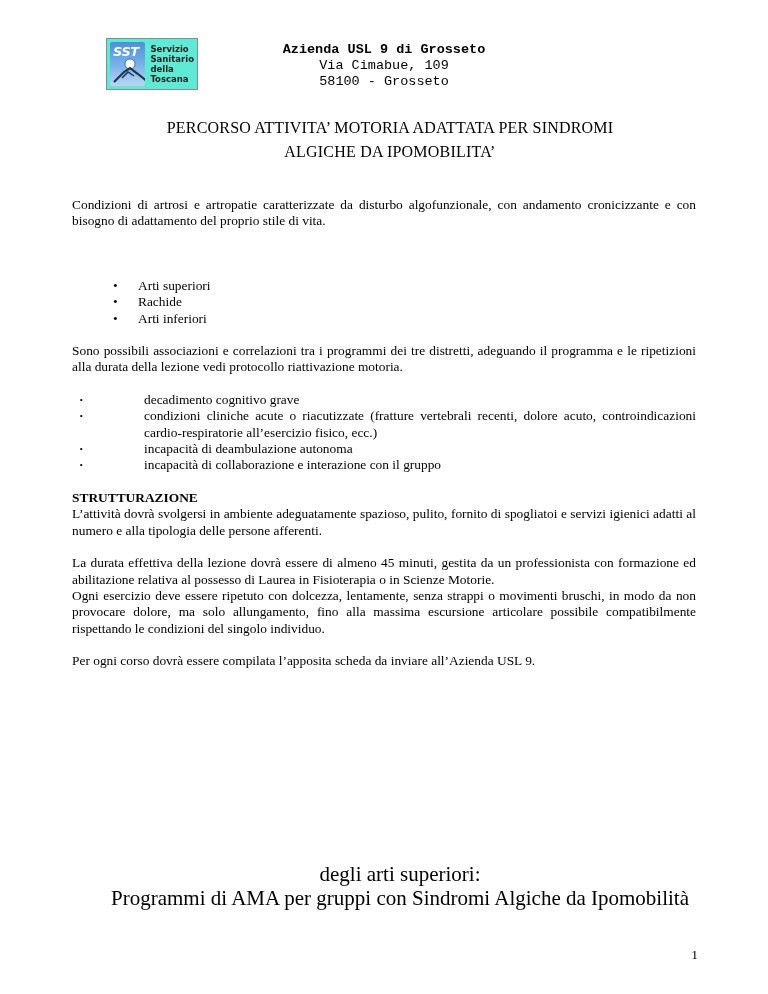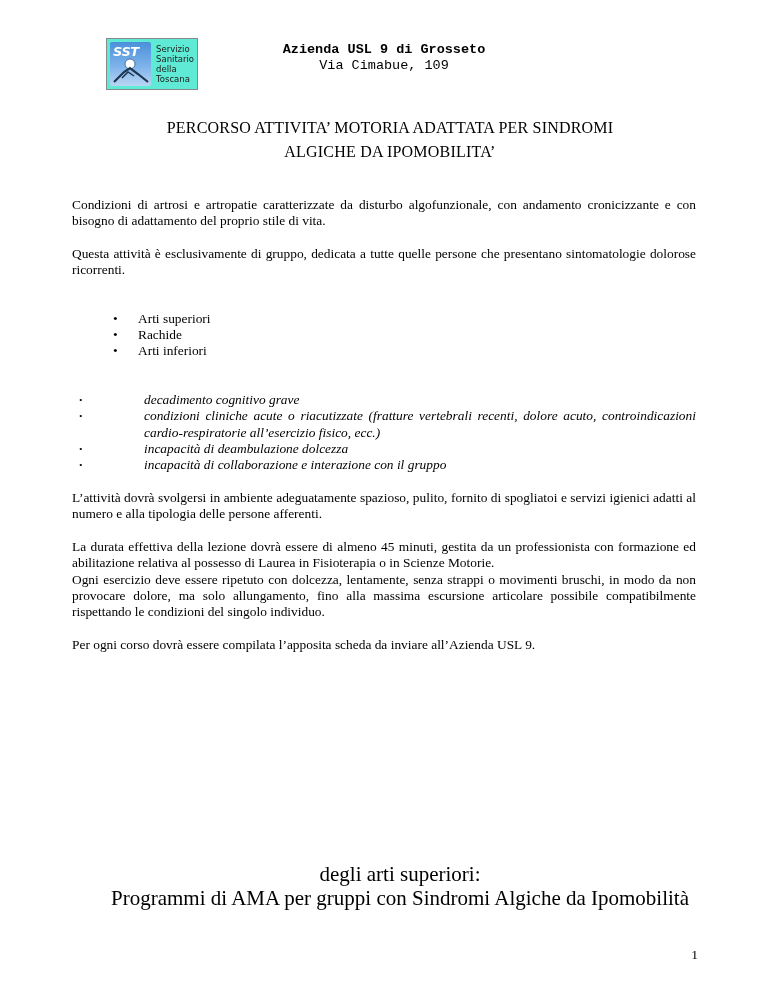--- a/index.html
+++ b/index.html
@@ -48,21 +48,21 @@
       letter-spacing: -0.5px;
     }
     .logo-mark svg {
       position: absolute;
       left: 0;
       top: 14px;
     }
     .logo-text {
       margin-left: 5px;
       font-family: "DejaVu Sans", sans-serif;
-      font-weight: normal;
+      font-weight: bold;
       font-size: 8.5px;
       line-height: 10px;
       color: #222;
     }
     .org {
       position: absolute;
       left: 0;
       width: 768px;
       top: 42px;
       text-align: center;
@@ -103,21 +103,20 @@
     }
     ul.dist li::before {
       content: "\2022";
       position: absolute;
       left: -23px;
     }
     ul.excl {
       margin: 0;
       padding: 0 0 0 72px;
       list-style: none;
-      font-style: italic;
     }
     ul.excl li {
       position: relative;
     }
     ul.excl li::before {
       content: "\00B7";
       position: absolute;
       left: -65px;
       font-weight: bold;
     }
@@ -156,45 +155,47 @@
     <div>Servizio</div>
     <div>Sanitario</div>
     <div>della</div>
     <div>Toscana</div>
   </div>
 </div>
 
 <div class="org">
   <div class="org-name">Azienda USL 9 di Grosseto</div>
   <div>Via Cimabue, 109</div>
+  <div>58100 - Grosseto</div>
 </div>
 
 <div class="title">
   <div>PERCORSO  ATTIVITA’ MOTORIA ADATTATA  PER  SINDROMI</div>
   <div>ALGICHE DA IPOMOBILITA’</div>
 </div>
 
 <div class="body">
   <p>Condizioni di artrosi  e  artropatie  caratterizzate da  disturbo algofunzionale, con andamento cronicizzante e con bisogno di adattamento del proprio stile di vita.</p>
   <div class="gap"></div>
-  <p>Questa attività è esclusivamente di gruppo, dedicata a tutte quelle persone che presentano sintomatologie dolorose ricorrenti.</p>
   <div class="gap"></div>
   <ul class="dist">
     <li>Arti superiori</li>
     <li>Rachide</li>
     <li>Arti inferiori</li>
   </ul>
+  <p>Sono possibili associazioni e correlazioni tra i programmi dei tre distretti, adeguando il programma e le ripetizioni alla durata della lezione vedi protocollo riattivazione motoria.</p>
   <div class="gap"></div>
   <ul class="excl">
     <li>decadimento cognitivo grave</li>
     <li>condizioni cliniche acute o riacutizzate (fratture vertebrali recenti, dolore acuto, controindicazioni cardio-respiratorie all’esercizio fisico, ecc.)</li>
-    <li>incapacità di deambulazione dolcezza</li>
+    <li>incapacità di deambulazione autonoma</li>
     <li>incapacità di collaborazione e interazione con il gruppo</li>
   </ul>
   <div class="gap"></div>
+  <p class="bold">STRUTTURAZIONE</p>
   <p>L’attività dovrà svolgersi in ambiente adeguatamente spazioso, pulito, fornito di spogliatoi e servizi igienici adatti al numero e alla tipologia delle persone afferenti.</p>
   <div class="gap"></div>
   <p>La durata effettiva della lezione dovrà essere di almeno 45 minuti, gestita da un professionista con formazione ed abilitazione relativa al possesso di Laurea in Fisioterapia o in Scienze Motorie.</p>
   <p>Ogni esercizio deve essere ripetuto con dolcezza, lentamente, senza strappi o movimenti bruschi, in modo da non provocare dolore, ma solo allungamento, fino alla massima escursione articolare possibile compatibilmente rispettando le condizioni del singolo individuo.</p>
   <div class="gap"></div>
   <p>Per ogni corso dovrà essere compilata l’apposita scheda da inviare all’Azienda USL 9.</p>
 </div>
 
 <div class="subtitle">
   <div>degli arti superiori:</div>

